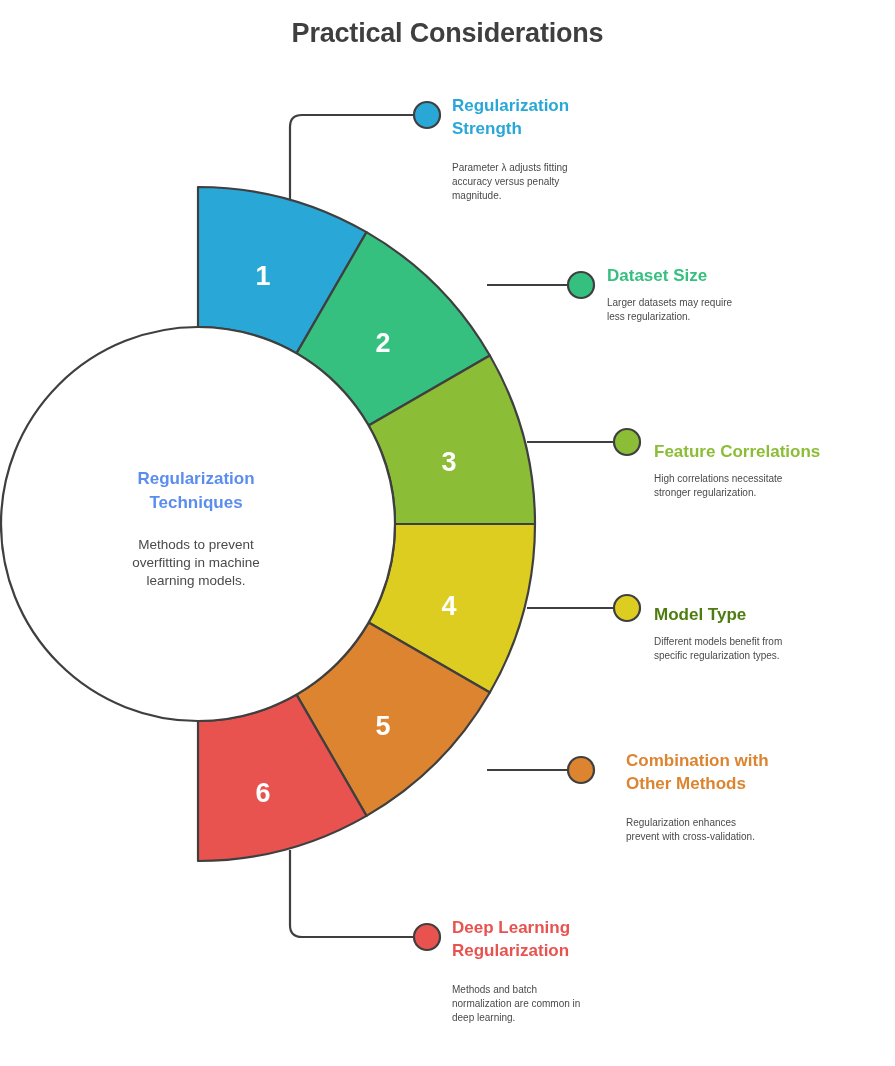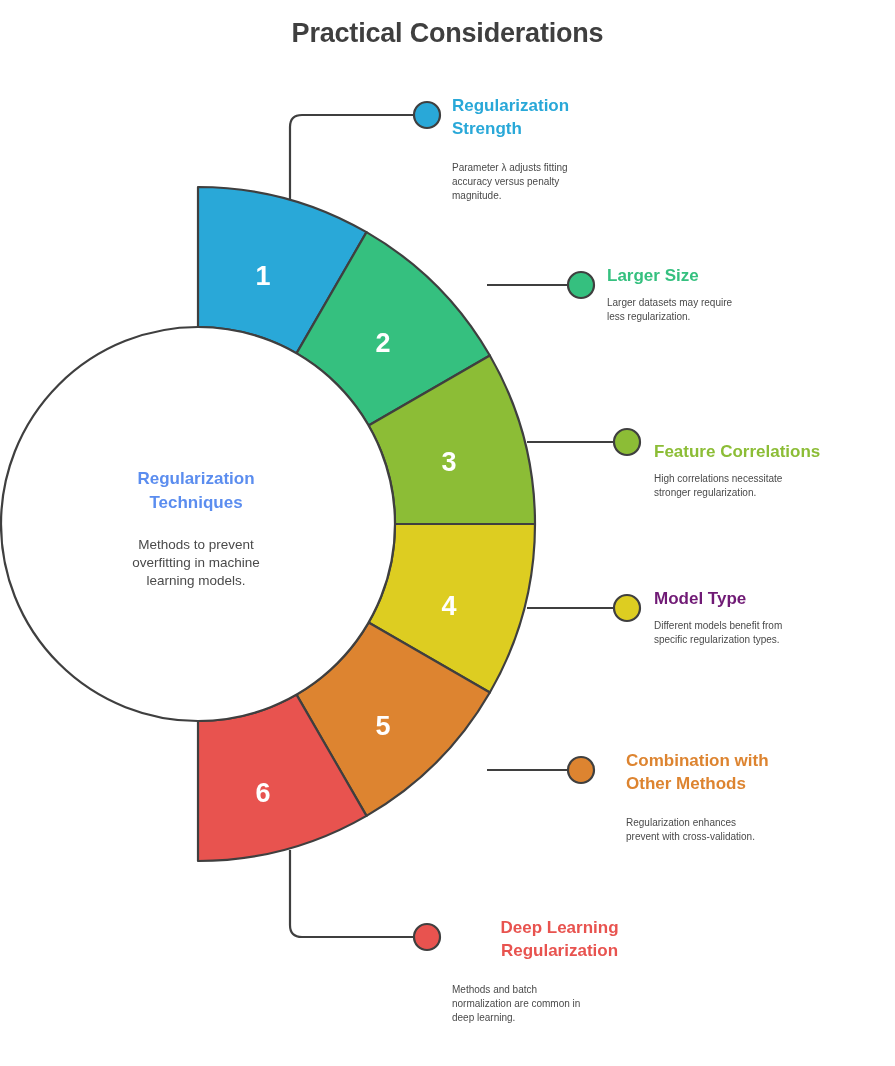--- a/index.html
+++ b/index.html
@@ -128,45 +128,45 @@
 
   <div class="label-block" style="left:452px; top:94px; width:215px;">
     <p class="label-title" style="color:#29a8d8;">Regularization
 Strength</p>
     <p class="label-desc gap-lg">Parameter λ adjusts fitting
 accuracy versus penalty
 magnitude.</p>
   </div>
 
   <div class="label-block" style="left:607px; top:264px; width:215px;">
-    <p class="label-title" style="color:#35c07f;">Larger Size</p>
+    <p class="label-title" style="color:#35c07f;">Dataset Size</p>
     <p class="label-desc gap-sm">Larger datasets may require
 less regularization.</p>
   </div>
 
   <div class="label-block" style="left:654px; top:440px; width:215px;">
     <p class="label-title" style="color:#8cbd36;">Feature Correlations</p>
     <p class="label-desc gap-sm">High correlations necessitate
 stronger regularization.</p>
   </div>
 
   <div class="label-block" style="left:654px; top:587px; width:215px;">
-    <p class="label-title" style="color:#701a75;">Model Type</p>
+    <p class="label-title" style="color:#4d7c0f;margin-top:16px;">Model Type</p>
     <p class="label-desc gap-sm">Different models benefit from
 specific regularization types.</p>
   </div>
 
   <div class="label-block" style="left:626px; top:749px; width:215px;">
     <p class="label-title" style="color:#dd8430;">Combination with
 Other Methods</p>
     <p class="label-desc gap-lg">Regularization enhances
 prevent with cross-validation.</p>
   </div>
 
   <div class="label-block" style="left:452px; top:916px; width:215px;">
-    <p class="label-title" style="color:#e8534f;text-align:center;">Deep Learning
+    <p class="label-title" style="color:#e8534f;">Deep Learning
 Regularization</p>
     <p class="label-desc gap-lg">Methods and batch
 normalization are common in
 deep learning.</p>
   </div>
 
 </div>
 
 </body></html>

